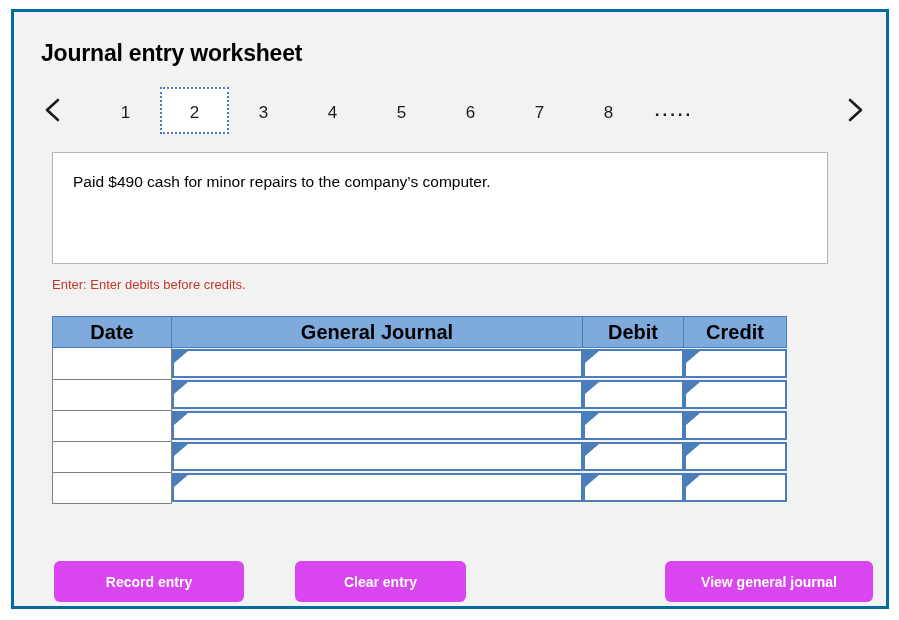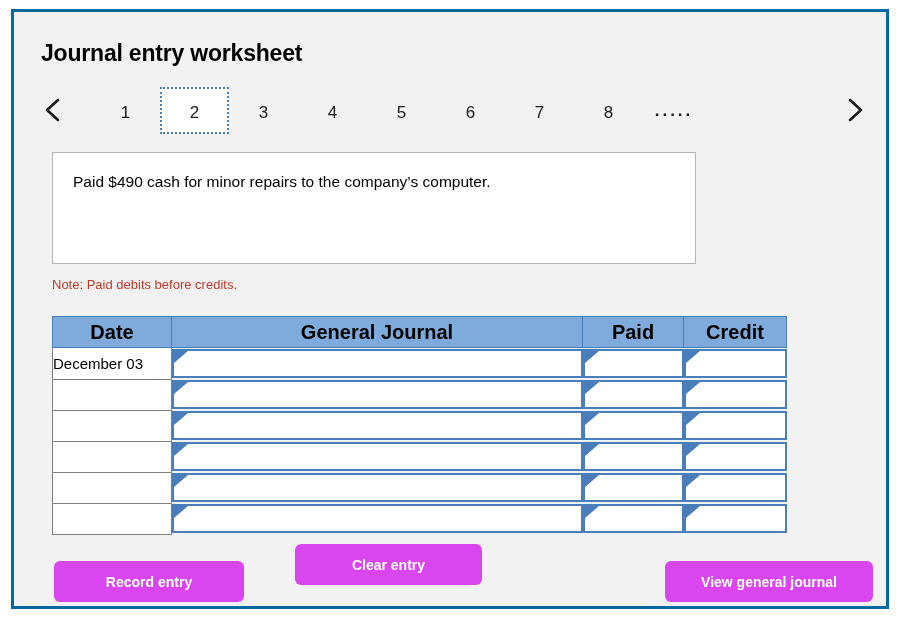--- a/index.html
+++ b/index.html
@@ -85,21 +85,21 @@
     color: #1a1a1a;
     line-height: 47px;
     height: 47px;
   }
 
   
   .prompt-box {
     position: absolute;
     left: 38px;
     top: 140px;
-    width: 644px;
+    width: 776px;
     height: 112px;
     background: #ffffff;
     border: 1px solid #b5b5b5;
     box-sizing: border-box;
     text-align: center;
   }
   .prompt-text {
     position: absolute;
     left: 20px;
     top: 20px;
@@ -193,21 +193,21 @@
     background: #d946ef;
     color: #ffffff;
     font-size: 14px;
     font-weight: bold;
     border: none;
     border-radius: 6px;
     cursor: pointer;
     font-family: "Liberation Sans", sans-serif;
   }
   .btn-record { left: 40px;  top: 549px; width: 190px; }
-  .btn-clear  { left: 281px; top: 532px; width: 187px; }
+  .btn-clear  { left: 281px; top: 549px; width: 171px; }
   .btn-view   { left: 651px; top: 549px; width: 208px; }
 </style>
 </head>
 <body>
 
 <div class="panel">
 
   <div class="worksheet-title">Journal entry worksheet</div>
 
   <div class="tabstrip">
@@ -234,59 +234,38 @@
       <svg width="30" height="30" viewBox="0 0 30 30">
         <polyline points="11,5 22,15 11,25" fill="none" stroke="#1a1a1a" stroke-width="2.6" stroke-linecap="round" stroke-linejoin="round"></polyline>
       </svg>
     </div>
   </div>
 
   <div class="prompt-box">
     <div class="prompt-text">Paid $490 cash for minor repairs to the company’s computer.</div>
   </div>
 
-  <div class="note">Note: Paid debits before credits.</div>
+  <div class="note">Enter: Enter debits before credits.</div>
 
   <table class="jtable">
     <colgroup>
       <col class="col-date">
         <col class="col-gj">
         <col class="col-debit">
         <col class="col-credit">
     </colgroup>
     <thead>
       <tr>
         <th>Date</th>
         <th>General Journal</th>
-        <th>Paid</th>
+        <th>Debit</th>
         <th>Credit</th>
       </tr>
     </thead>
     <tbody>
-      <tr>
-        <td class="date-cell first">December 03</td>
-        <td>
-          <div class="field-cell">
-            <span class="marker"></span>
-            <span class="cell-value"></span>
-          </div>
-        </td>
-        <td>
-          <div class="field-cell">
-            <span class="marker"></span>
-            <span class="cell-value num"></span>
-          </div>
-        </td>
-        <td>
-          <div class="field-cell">
-            <span class="marker"></span>
-            <span class="cell-value num"></span>
-          </div>
-        </td>
-      </tr>
       <tr>
         <td class="date-cell"></td>
         <td>
           <div class="field-cell">
             <span class="marker"></span>
             <span class="cell-value"></span>
           </div>
         </td>
         <td>
           <div class="field-cell">

